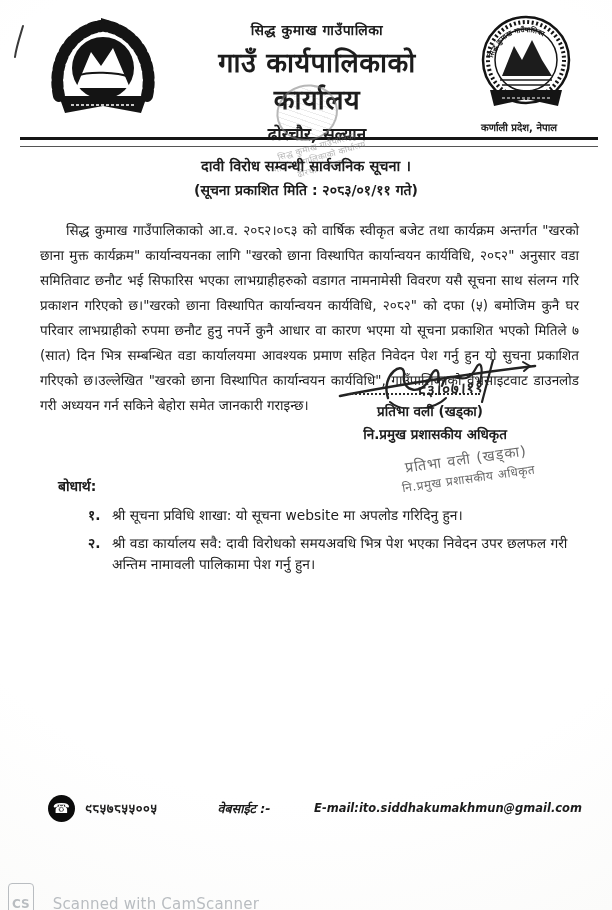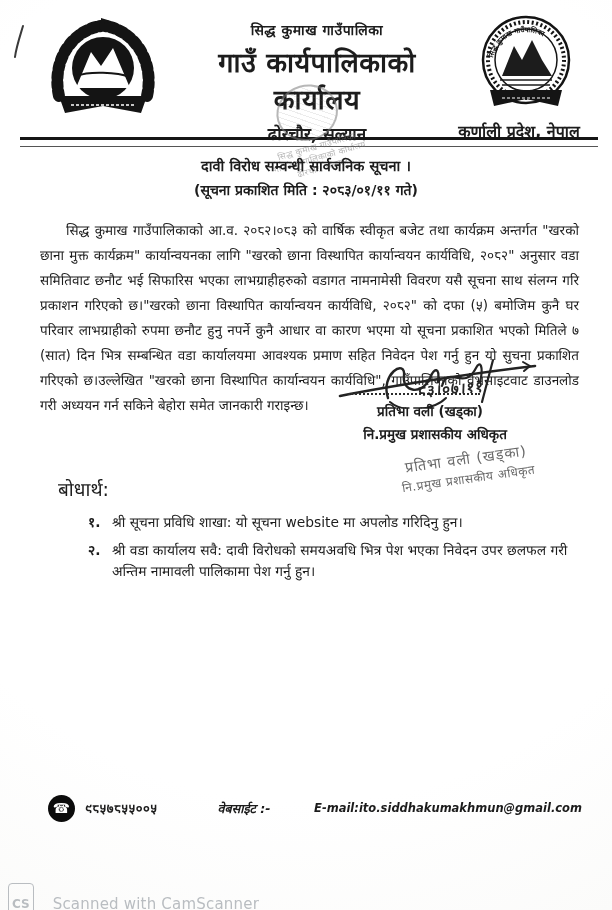--- a/index.html
+++ b/index.html
@@ -21,21 +21,21 @@
   .header{
     position:absolute;top:10px;left:34px;right:22px;height:128px;
     display:flex;align-items:flex-start;
   }
   .emblem-left{flex:0 0 138px;padding-top:6px;text-align:center;}
   .header-center{flex:1;text-align:center;padding-top:10px;}
   .muni-small{font-size:14px;font-weight:bold;letter-spacing:.5px;}
   .office-title{font-size:27px;font-weight:bold;margin-top:4px;letter-spacing:.5px;}
   .location{font-size:17px;font-weight:bold;margin-top:5px;}
   .header-right{flex:0 0 128px;text-align:center;padding-top:4px;}
-  .province{font-size:16px;font-weight:bold;margin-top:2px;white-space:nowrap;margin-left:-14px;}
+  .province{font-size:10px;font-weight:bold;margin-top:2px;white-space:nowrap;margin-left:-14px;}
   .rule-thick{position:absolute;top:137px;left:20px;right:14px;border-top:3px solid #151515;}
   .rule-thin{position:absolute;top:146px;left:20px;right:14px;border-top:1.5px solid #555;}
   
   .round-stamp{
     position:absolute;top:84px;left:232px;width:160px;
     transform:rotate(-16deg);
     color:#787878;opacity:.55;text-align:center;
     pointer-events:none;
   }
   .round-stamp .ring{
@@ -66,21 +66,21 @@
   .sig-title{position:absolute;left:-10px;top:69px;width:230px;text-align:center;font-size:13.5px;font-weight:600;}
   .ink-stamp{
     position:absolute;top:448px;left:362px;width:210px;
     transform:rotate(-8deg);
     color:#4e4e4e;opacity:.85;text-align:center;pointer-events:none;
   }
   .ink-stamp .stamp-name{font-size:14.5px;letter-spacing:1px;}
   .ink-stamp .stamp-title{font-size:12px;letter-spacing:.5px;margin-top:2px;}
   
   .bodhartha{position:absolute;top:476px;left:58px;right:38px;}
-  .bodhartha-heading{font-size:19px;font-weight:normal;}
+  .bodhartha-heading{font-size:14px;font-weight:bold;}
   .bodhartha-list{margin-top:10px;padding-left:30px;}
   .bodhartha-item{display:flex;font-size:13.8px;line-height:21px;margin-bottom:7px;}
   .item-num{flex:0 0 24px;font-weight:600;}
   .item-text{flex:1;}
   
   .footer{
     position:absolute;top:793px;left:48px;right:30px;height:30px;
     display:flex;align-items:center;
   }
   .phone-group{display:flex;align-items:center;}

